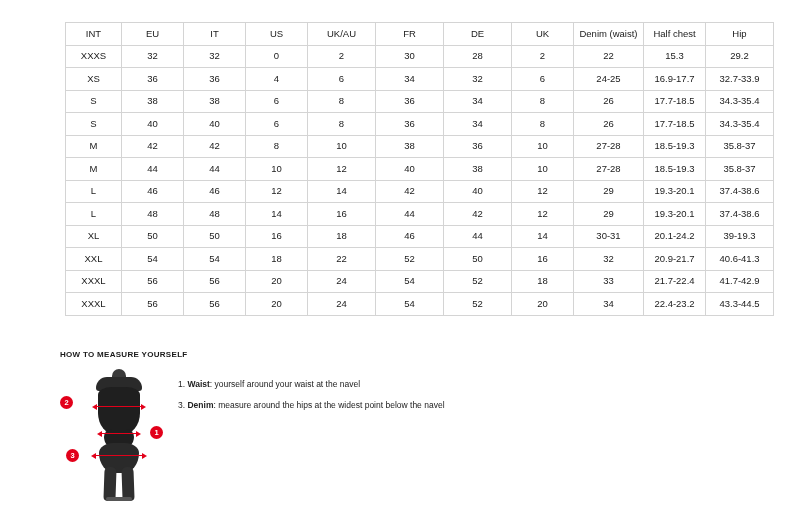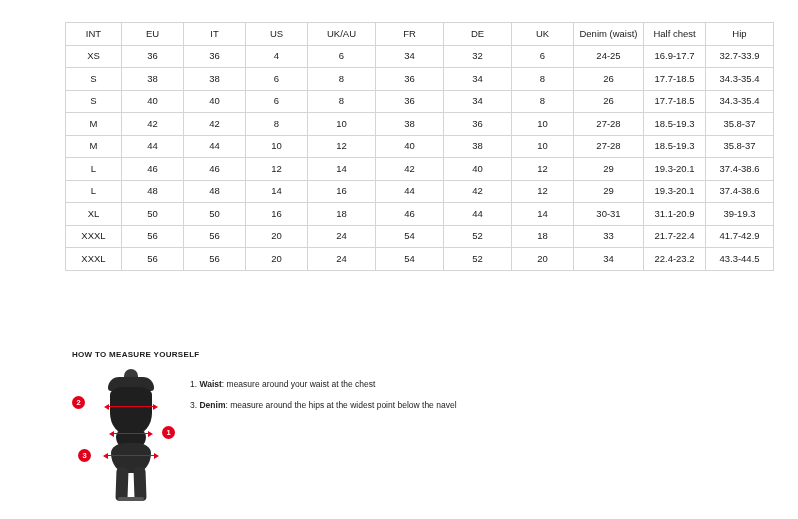--- a/index.html
+++ b/index.html
@@ -56,21 +56,21 @@
   col.c5 { width: 68px; }
   col.c6 { width: 68px; }
   col.c7 { width: 62px; }
   col.c8 { width: 70px; }
   col.c9 { width: 62px; }
   col.c10 { width: 68px; }
 
   
   .measure-section {
     position: absolute;
-    left: 72px;
+    left: 60px;
     top: 350px;
     width: 680px;
   }
   .measure-title {
     font-size: 8px;
     font-weight: bold;
     letter-spacing: 0.3px;
     color: #1a1a1a;
     margin-bottom: 10px;
   }
@@ -252,20 +252,33 @@
           <th>FR</th>
           <th>DE</th>
           <th>UK</th>
           <th>Denim (waist)</th>
           <th>Half chest</th>
           <th>Hip</th>
         </tr>
       </thead>
       <tbody>
         <tr>
+          <td>XXXS</td>
+          <td>32</td>
+          <td>32</td>
+          <td>0</td>
+          <td>2</td>
+          <td>30</td>
+          <td>28</td>
+          <td>2</td>
+          <td>22</td>
+          <td>15.3</td>
+          <td>29.2</td>
+        </tr>
+        <tr>
           <td>XS</td>
           <td>36</td>
           <td>36</td>
           <td>4</td>
           <td>6</td>
           <td>34</td>
           <td>32</td>
           <td>6</td>
           <td>24-25</td>
           <td>16.9-17.7</td>
@@ -352,22 +365,35 @@
         <tr>
           <td>XL</td>
           <td>50</td>
           <td>50</td>
           <td>16</td>
           <td>18</td>
           <td>46</td>
           <td>44</td>
           <td>14</td>
           <td>30-31</td>
-          <td>31.1-20.9</td>
+          <td>20.1-24.2</td>
           <td>39-19.3</td>
+        </tr>
+        <tr>
+          <td>XXL</td>
+          <td>54</td>
+          <td>54</td>
+          <td>18</td>
+          <td>22</td>
+          <td>52</td>
+          <td>50</td>
+          <td>16</td>
+          <td>32</td>
+          <td>20.9-21.7</td>
+          <td>40.6-41.3</td>
         </tr>
         <tr>
           <td>XXXL</td>
           <td>56</td>
           <td>56</td>
           <td>20</td>
           <td>24</td>
           <td>54</td>
           <td>52</td>
           <td>18</td>
@@ -411,21 +437,21 @@
           <div class="band band-hips"></div>
         </div>
         <div class="marker marker-1">1</div>
         <div class="marker marker-2">2</div>
         <div class="marker marker-3">3</div>
       </div>
 
       <div class="notes-col">
         <div class="note">
           <span>1.</span>
-          <b>Waist</b><span>: measure around your waist at the chest</span>
+          <b>Waist</b><span>: yourself around your waist at the navel</span>
         </div>
         <div class="note">
           <span>3.</span>
           <b>Denim</b><span>: measure around the hips at the widest point below the navel</span>
         </div>
       </div>
 
     </div>
   </div>
 

